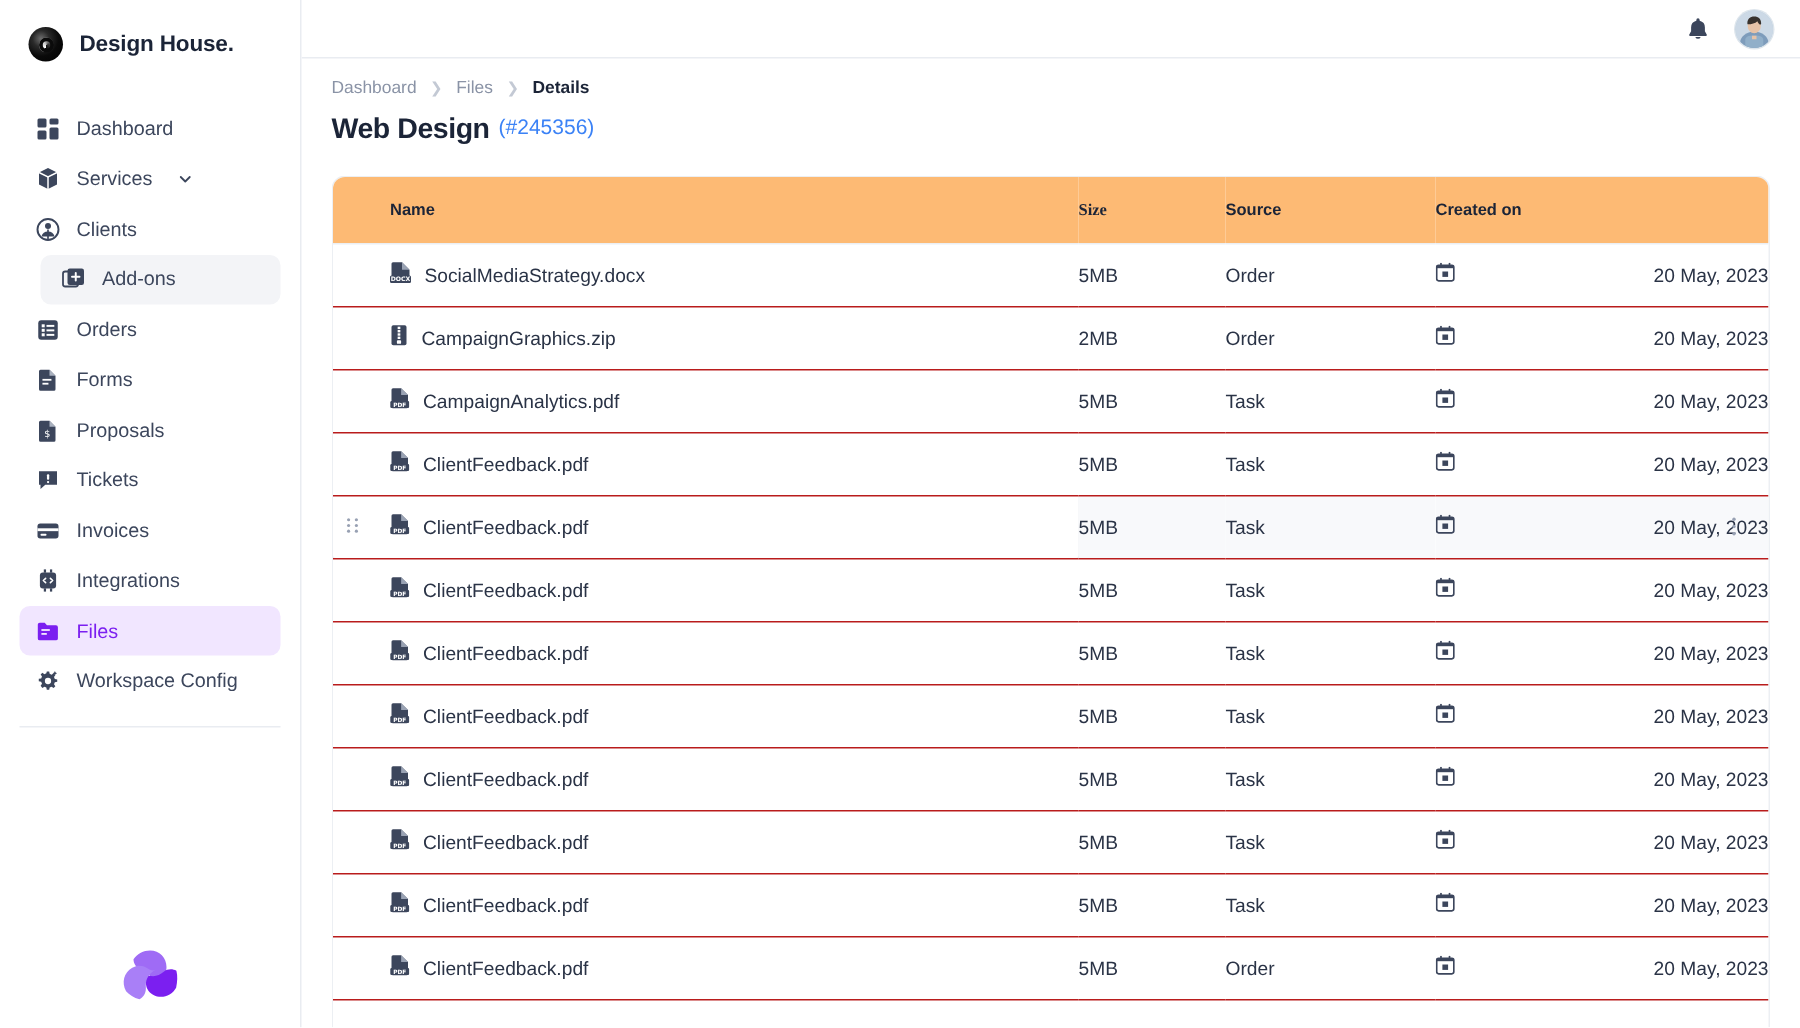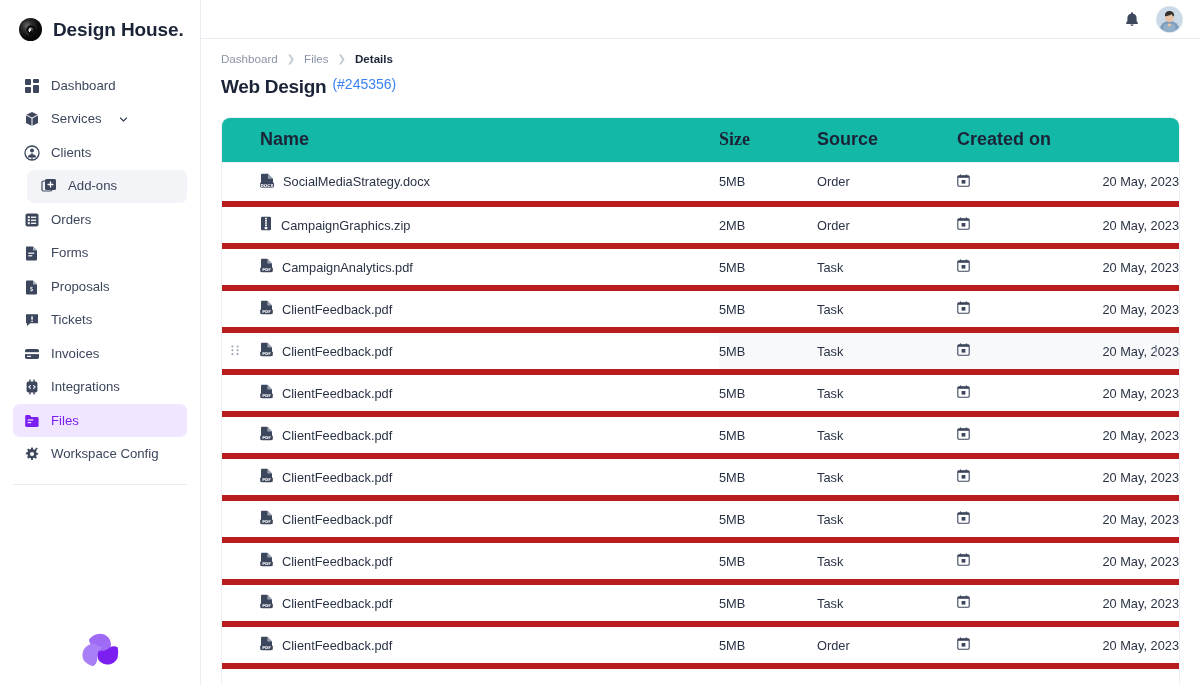--- a/index.html
+++ b/index.html
@@ -31,21 +31,21 @@
     position: relative; flex: 0 0 23px;
   }
   .brand-mark::after {
     content: ""; position: absolute;
     left: 6.5px; top: 6.5px; width: 10px; height: 10px;
     border-radius: 50%;
     background: conic-gradient(from 200deg, #ffffff 0deg, #c9c9c9 120deg, #3a3a3a 230deg, #0c0c0c 360deg);
     box-shadow: inset 0 0 0 2.5px #0b0b0b;
   }
   .brand-name {
-    font-size: 19px; font-weight: 700; color: #1b2437; letter-spacing: -0.1px;
+    font-size: 15px; font-weight: 700; color: #1b2437; letter-spacing: -0.1px;
   }
 
   .nav { padding: 10px 13px 0 13px; display: flex; flex-direction: column; }
   .nav-item {
     display: flex; align-items: center; gap: 11px;
     height: 33px; padding: 0 10px;
     border-radius: 7px;
     color: #3c465c; font-size: 13.2px;
     cursor: pointer; user-select: none;
     position: relative;
@@ -111,34 +111,34 @@
     background: #fff;
     border: 1px solid #eceff3;
     border-bottom: none;
     border-radius: 9px 9px 0 0;
     overflow: hidden;
     flex: 1 1 auto;
     min-height: 0;
   }
   table { width: 100%; border-collapse: collapse; table-layout: fixed; }
   thead th {
-    background: #14b8a6;
+    background: #fdba74;
     height: 44px;
-    font-size: 18px; font-weight: 600; color: #1b2437;
+    font-size: 11px; font-weight: 600; color: #1b2437;
     text-align: left; padding: 0;
     border-bottom: 1px solid #eceff3;
   }
   th.c-name { padding-left: 38px; width: 497px; }
   th.c-size { width: 98px; font-family: Liberation Serif, serif; }
   th.c-source { width: 140px; }
   th.c-date { width: auto; padding-left: 0; }
   tbody td {
     height: 42px;
     font-size: 12.8px; color: #2a3346;
-    border-bottom: 6px solid #b91c1c;
+    border-bottom: 1px solid #b91c1c;
     padding: 0; vertical-align: middle;
   }
   td.c-name { padding-left: 38px; }
   .name-cell { display: flex; align-items: center; gap: 9px; }
   .file-name { white-space: nowrap; }
   .date-cell { display: flex; align-items: center; gap: 9px; justify-content: space-between; }
 
   tbody tr.hovered td { background: #f8f9fb; }
   tbody tr.hovered td.c-name {
     background: #ffffff;

